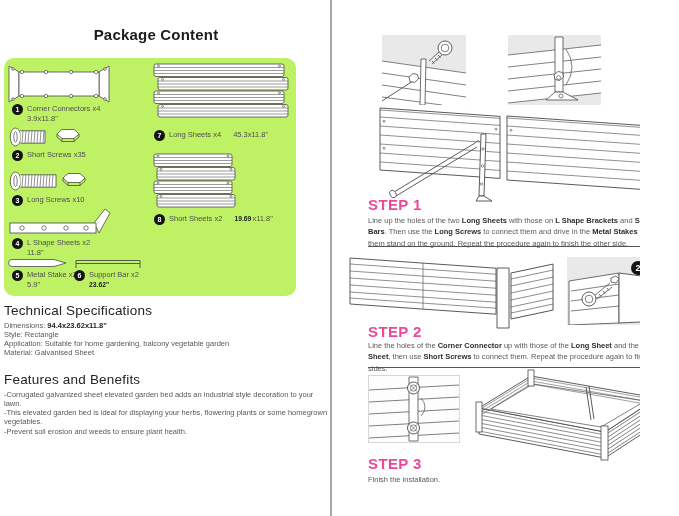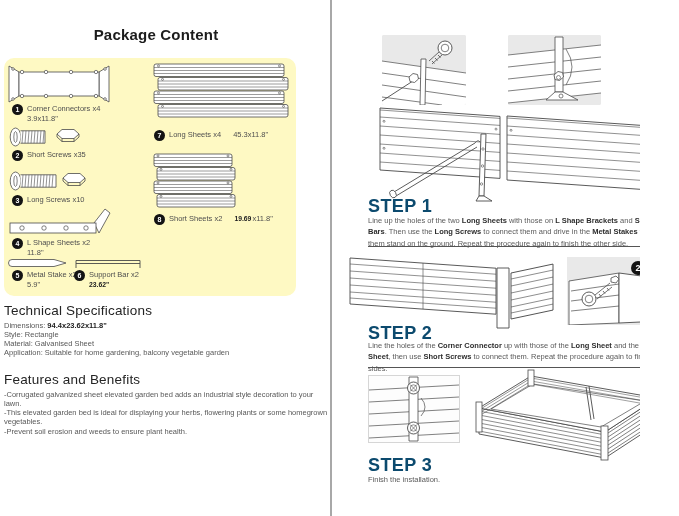--- a/index.html
+++ b/index.html
@@ -2,34 +2,34 @@
 <html><head>
 <meta charset="utf-8">
 <style>
   html,body{margin:0;padding:0;background:#fff;}
   .page{position:relative;width:640px;height:516px;background:#ffffff;overflow:hidden;
         font-family:"Liberation Sans","DejaVu Sans",sans-serif;color:#4a4a4a;}
   .vdiv{position:absolute;left:330px;top:0;width:2px;height:516px;background:#a8a8a8;}
   .abs{position:absolute;}
   
   .pkg-title{left:0;top:26px;width:312px;text-align:center;font-size:15px;font-weight:700;color:#1c1c1c;letter-spacing:.2px;}
-  .pkg-box{left:4px;top:58px;width:292px;height:238px;background:#fef9c3;border-radius:10px;}
+  .pkg-box{left:4px;top:58px;width:292px;height:238px;background:#bef264;border-radius:10px;}
   .pkg-item{position:absolute;display:flex;gap:4px;align-items:flex-start;}
   .badge{width:11px;height:11px;border-radius:50%;background:#141414;color:#fff;font-size:7px;font-weight:700;
          display:flex;align-items:center;justify-content:center;flex:0 0 auto;line-height:1;}
   .itext{font-size:7.5px;line-height:1.35;color:#4f4f4f;}
   .row-item{align-items:center;}
   .row-item .itext{display:flex;gap:12px;align-items:flex-end;}
   .strong{font-weight:700;color:#222;}
   .sec-h{font-size:13.5px;font-weight:400;color:#242424;letter-spacing:.2px;}
   .spec-lines{font-size:7.5px;line-height:1.22;color:#585858;}
   .feat-lines{font-size:7.5px;line-height:1.22;color:#585858;}
   
   .figbox{background:#e9e9e9;border-radius:2px;}
-  .step-h{font-size:18px;font-weight:700;color:#0c4a6e;letter-spacing:.4px;}
+  .step-h{font-size:15px;font-weight:700;color:#ec4899;letter-spacing:.4px;}
   .step-p{font-size:7.5px;line-height:1.5;color:#5a5a5a;}
   .step-p .b{font-weight:700;color:#2e2e2e;}
   .hdiv{height:1px;background:#555;}
   .badge2{position:absolute;width:14px;height:14px;border-radius:50%;background:#141414;color:#fff;
           font-size:9px;font-weight:700;display:flex;align-items:center;justify-content:center;line-height:1;}
   svg{display:block;}
 </style>
 </head>
 <body>
 
@@ -176,22 +176,22 @@
             <span> x11.8"</span>
           </span>
         </span>
     </div>
   </div>
 
   <div class="abs sec-h" style="left:4px;top:303px">Technical Specifications</div>
   <div class="abs spec-lines" style="left:4px;top:321px;width:320px">
     <div><span>Dimensions: </span><span class="strong">94.4x23.62x11.8"</span></div>
     <div>Style: Rectangle</div>
+    <div>Application: Suitable for home gardening, balcony vegetable garden</div>
     <div>Material: Galvanised Sheet</div>
-    <div>Application: Suitable for home gardening, balcony vegetable garden</div>
   </div>
 
   <div class="abs sec-h" style="left:4px;top:372px">Features and Benefits</div>
   <div class="abs feat-lines" style="left:4px;top:390px;width:324px">
     <div>-Corrugated galvanized sheet elevated garden bed adds an industrial style decoration to your lawn.</div>
     <div>-This elevated garden bed is ideal for displaying your herbs, flowering plants or some homegrown vegetables.</div>
     <div>-Prevent soil erosion and weeds to ensure plant health.</div>
   </div>
 
   <svg class="abs figbox" style="left:382px;top:35px" width="84" height="70" viewBox="0 0 84 70">

